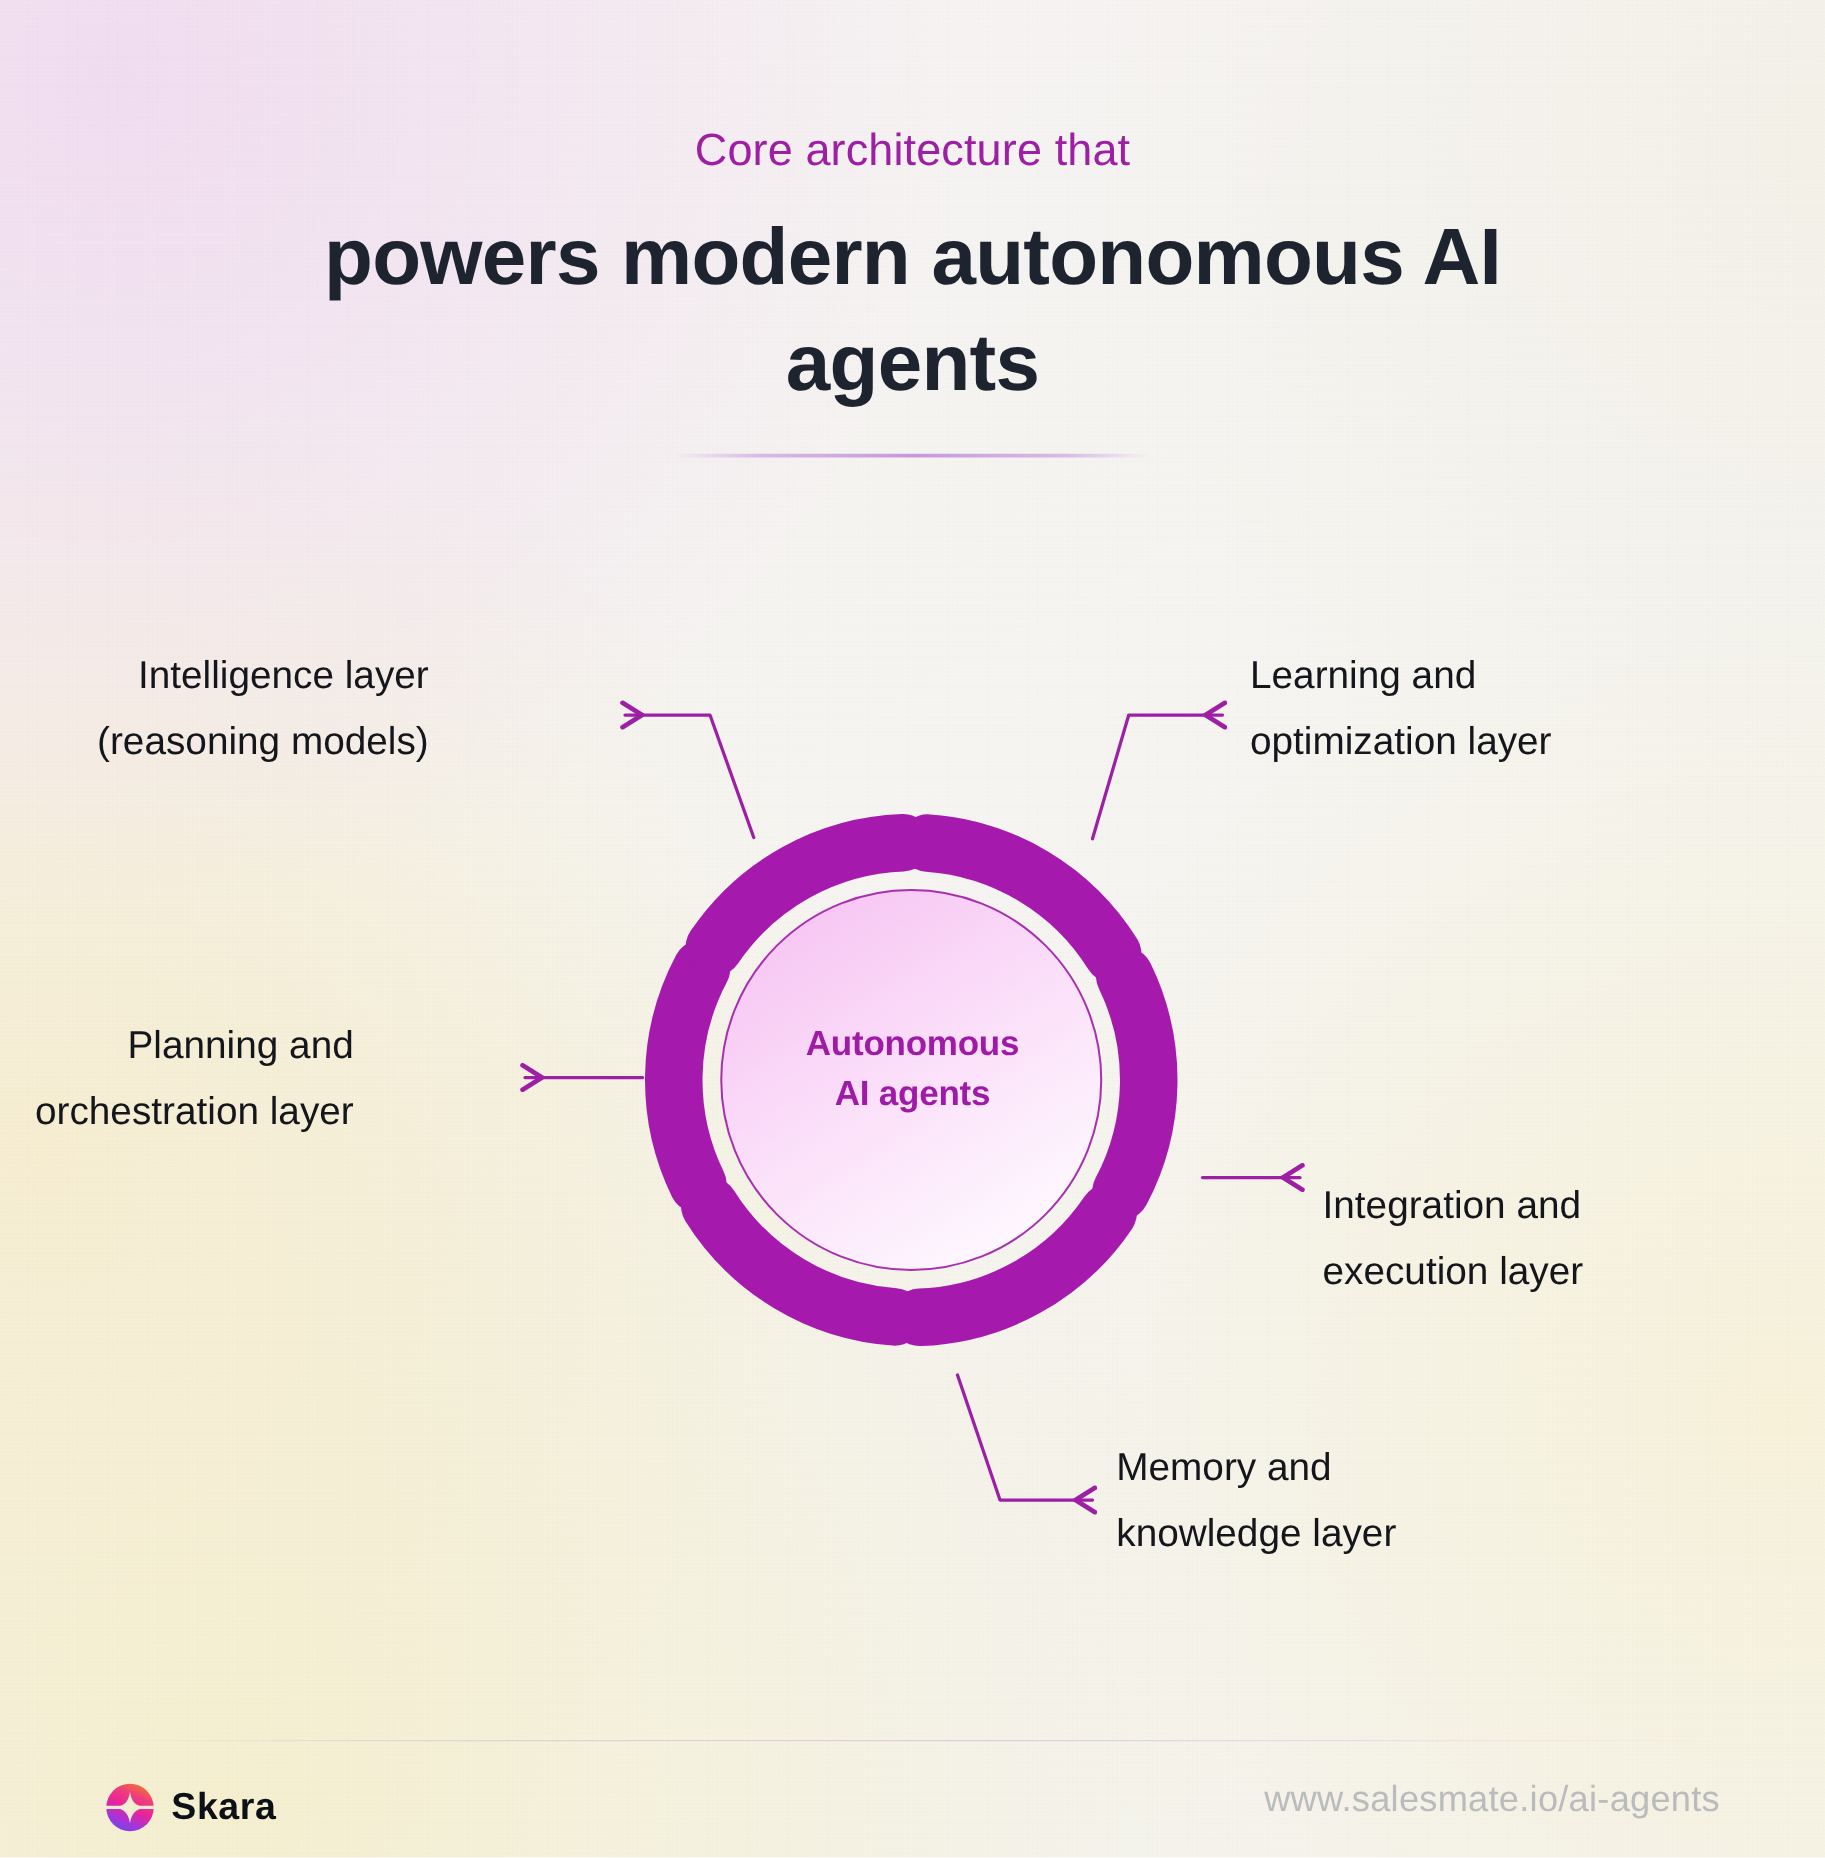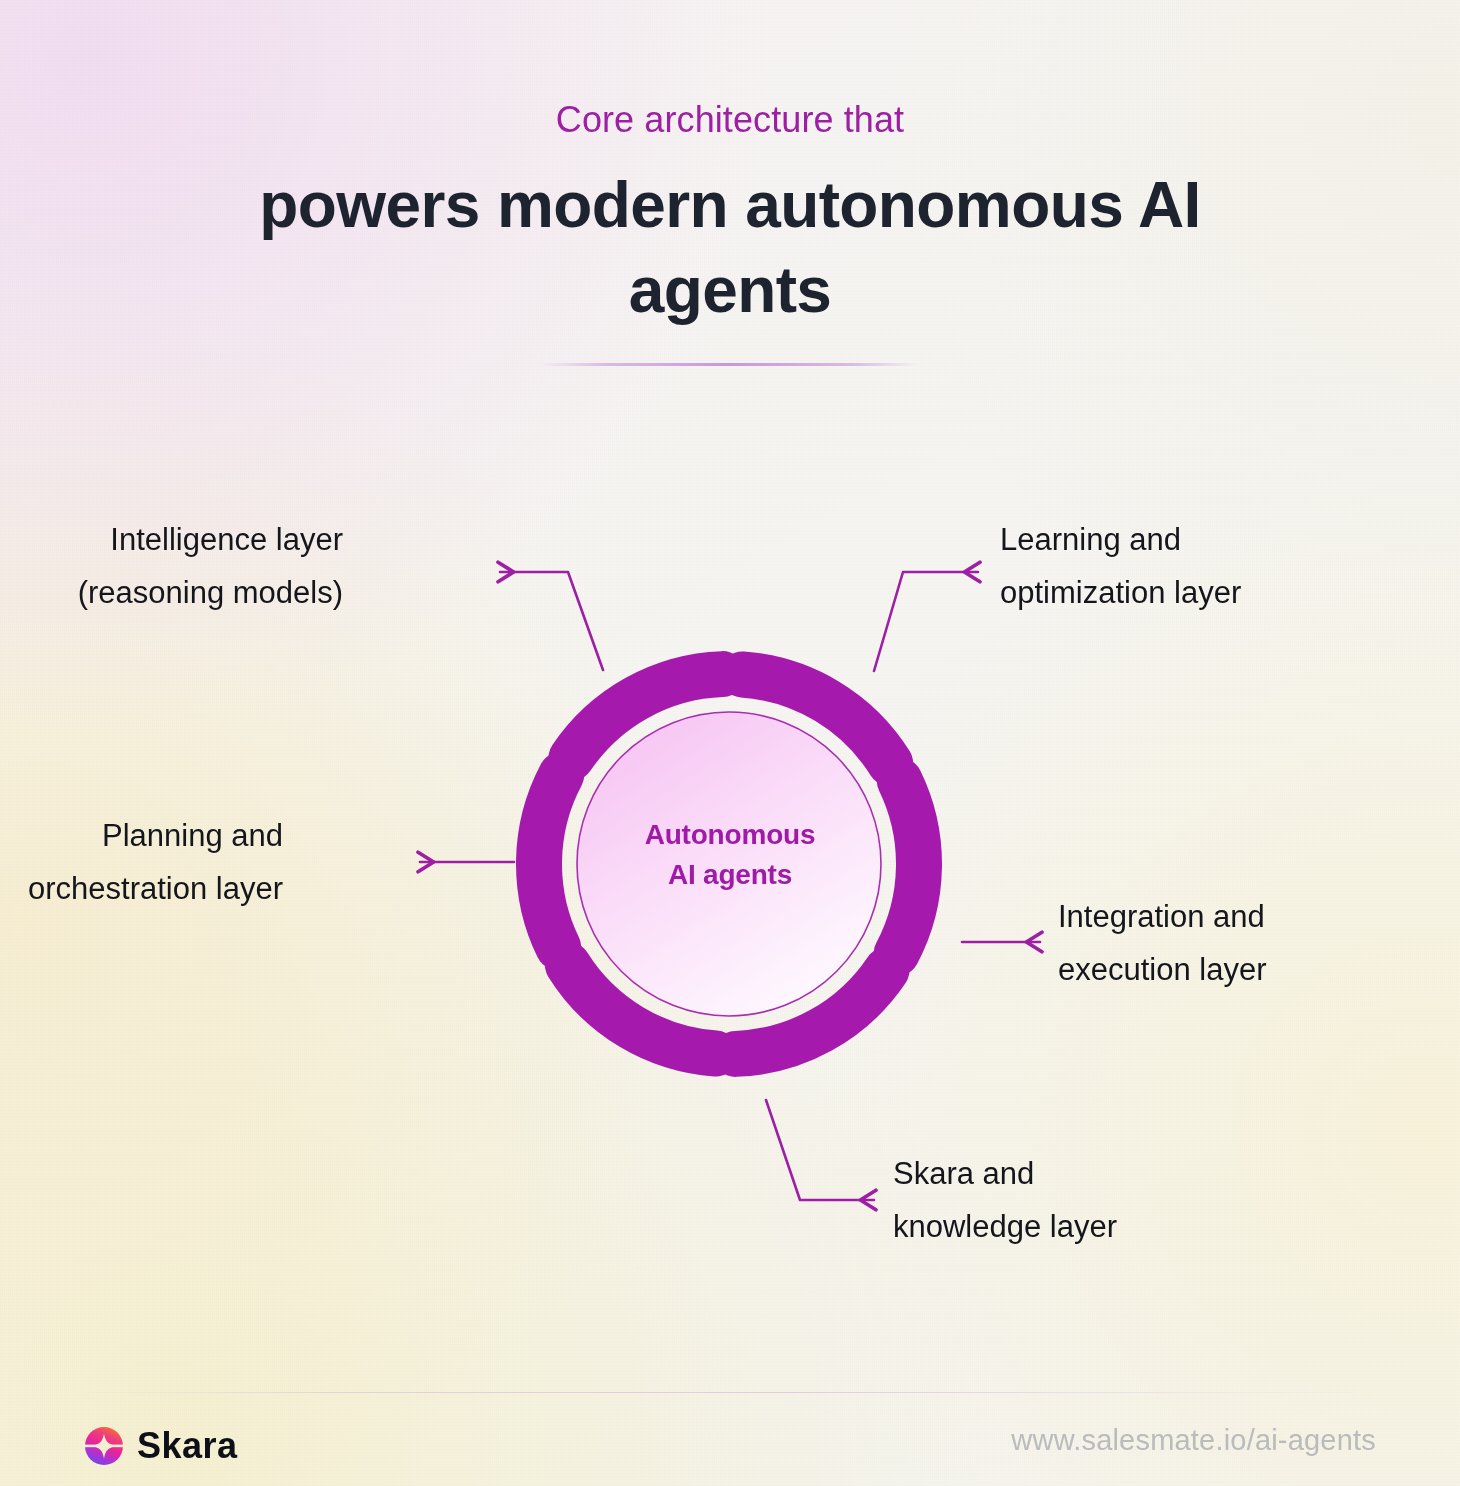--- a/index.html
+++ b/index.html
@@ -95,21 +95,21 @@
     color: #14161c;
     font-weight: 400;
     white-space: nowrap;
   }
   .label.r { text-align: right; }
   .label.l { text-align: left; }
 
   #lbl-intelligence { right: 1005px; top: 513px; }
   #lbl-learning     { left: 1000px;  top: 513px; }
   #lbl-planning     { right: 1065px; top: 809px; margin-left: 40px; }
-  #lbl-integration  { left: 1058px;  top: 890px; }
+  #lbl-integration  { left: 1058px;  top: 937px; }
   #lbl-memory       { left: 893px;   top: 1147px; }
 
   .core-text {
     position: absolute;
     left: 560px;
     top: 815px;
     width: 340px;
     text-align: center;
     font-size: 28px;
     font-weight: 700;
@@ -142,21 +142,21 @@
     position: absolute;
     left: 0;
     top: 0;
     display: flex;
     align-items: center;
     gap: 13px;
     height: 56px;
   }
   .brand-mark { width: 40px; height: 40px; display: block; }
   .brand-name {
-    font-size: 36px;
+    font-size: 30px;
     font-weight: 700;
     letter-spacing: 0.5px;
     color: #0d1117;
   }
   .site-url {
     position: absolute;
     right: 0;
     top: 6px;
     font-size: 29px;
     color: #b9bbbd;
@@ -242,21 +242,21 @@
       <div>Planning and</div>
       <div>orchestration layer</div>
     </div>
 
     <div class="label l" id="lbl-integration">
       <div>Integration and</div>
       <div>execution layer</div>
     </div>
 
     <div class="label l" id="lbl-memory">
-      <div>Skara and</div>
+      <div>Memory and</div>
       <div>knowledge layer</div>
     </div>
 
     <div class="core-text">
       <div>Autonomous</div>
       <div>AI agents</div>
     </div>
   </div>
 
   <div class="footer-rule"></div>

